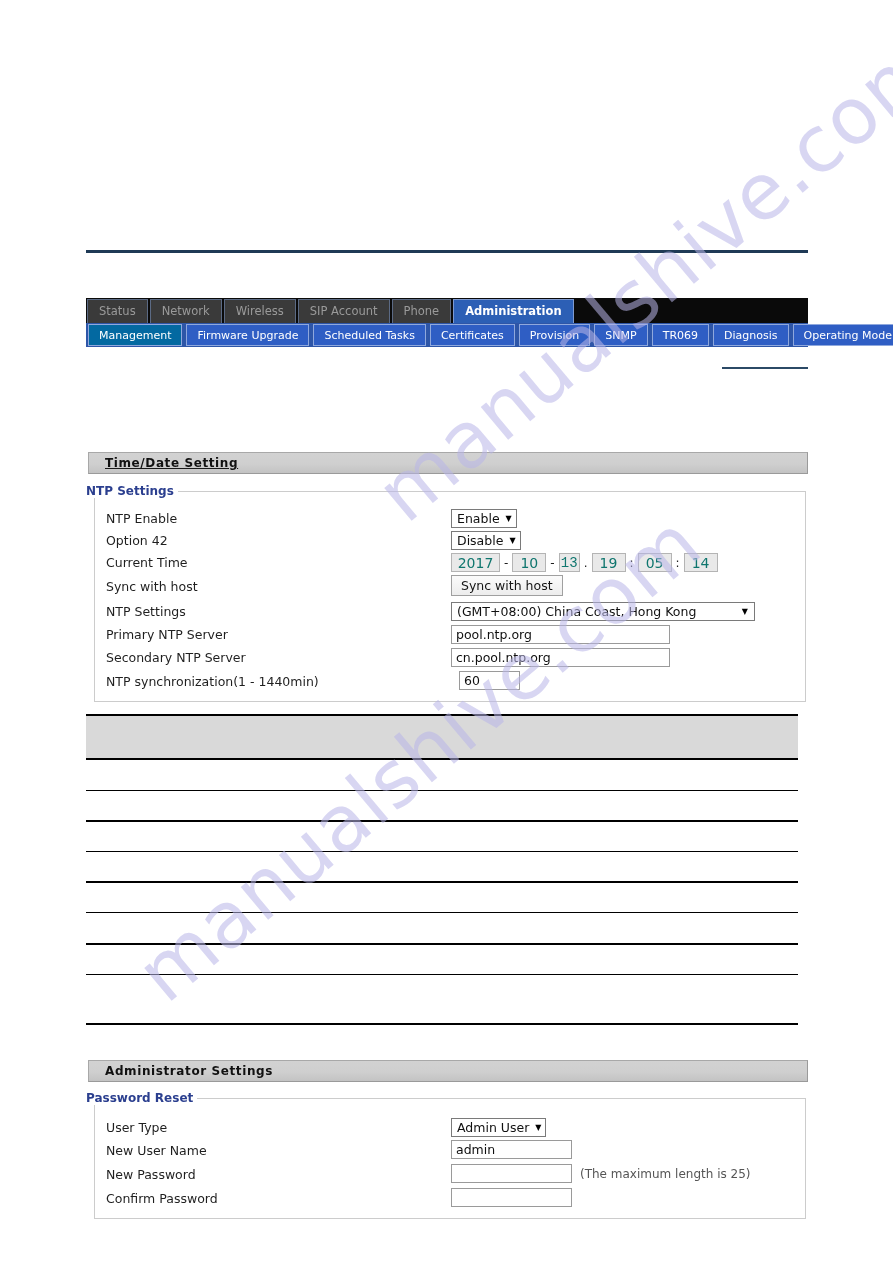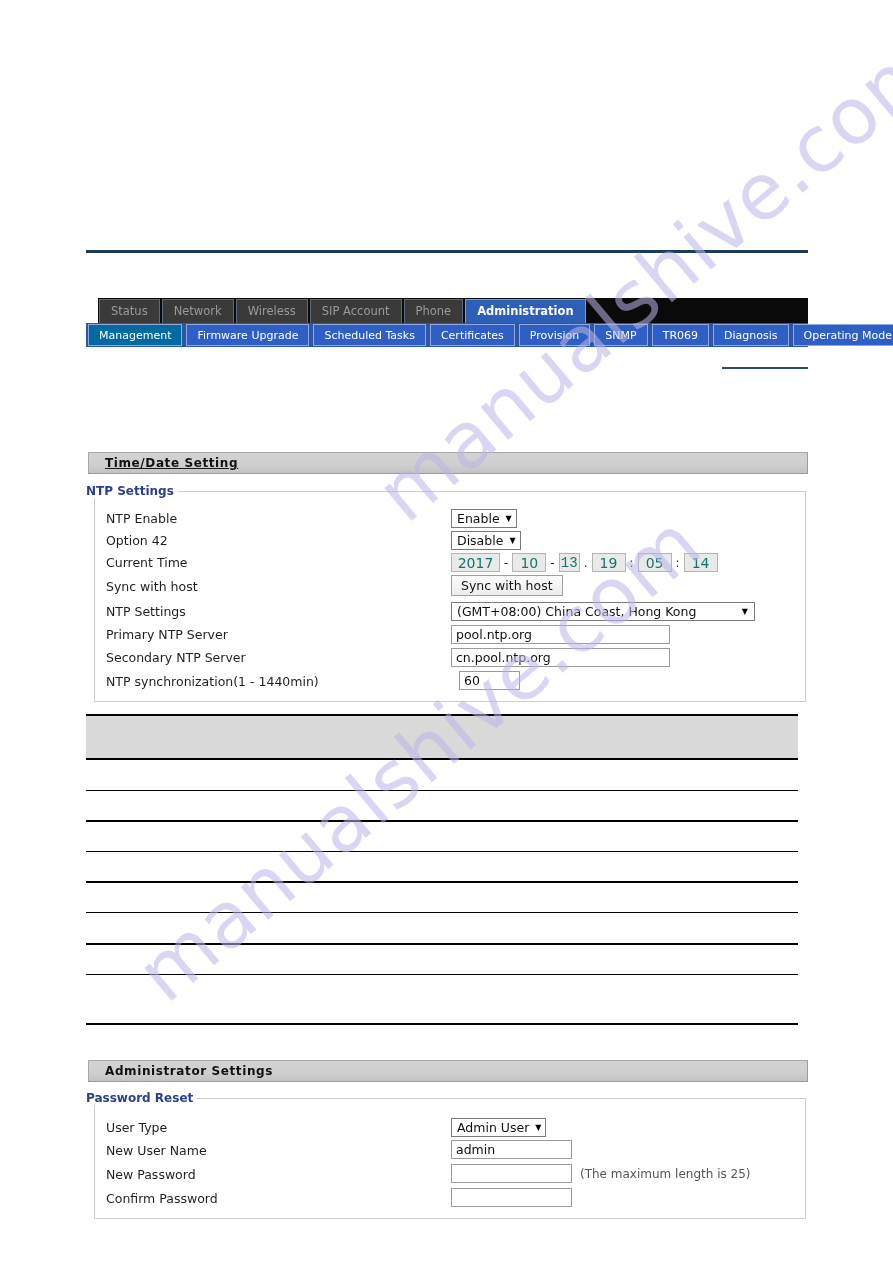--- a/index.html
+++ b/index.html
@@ -64,21 +64,20 @@
     width: 722px;
     z-index: 3;
   }
   #tabs-main {
     background: #0a0a0a;
     height: 25px;
     display: flex;
     align-items: stretch;
     padding: 0;
     box-sizing: border-box;
-    margin-left: 12px;
   }
   .tab-main {
     background: #3a3a3a;
     color: #9a9a9a;
     font-size: 11.5px;
     line-height: 1;
     display: flex;
     align-items: center;
     justify-content: center;
     padding: 0 11px;

